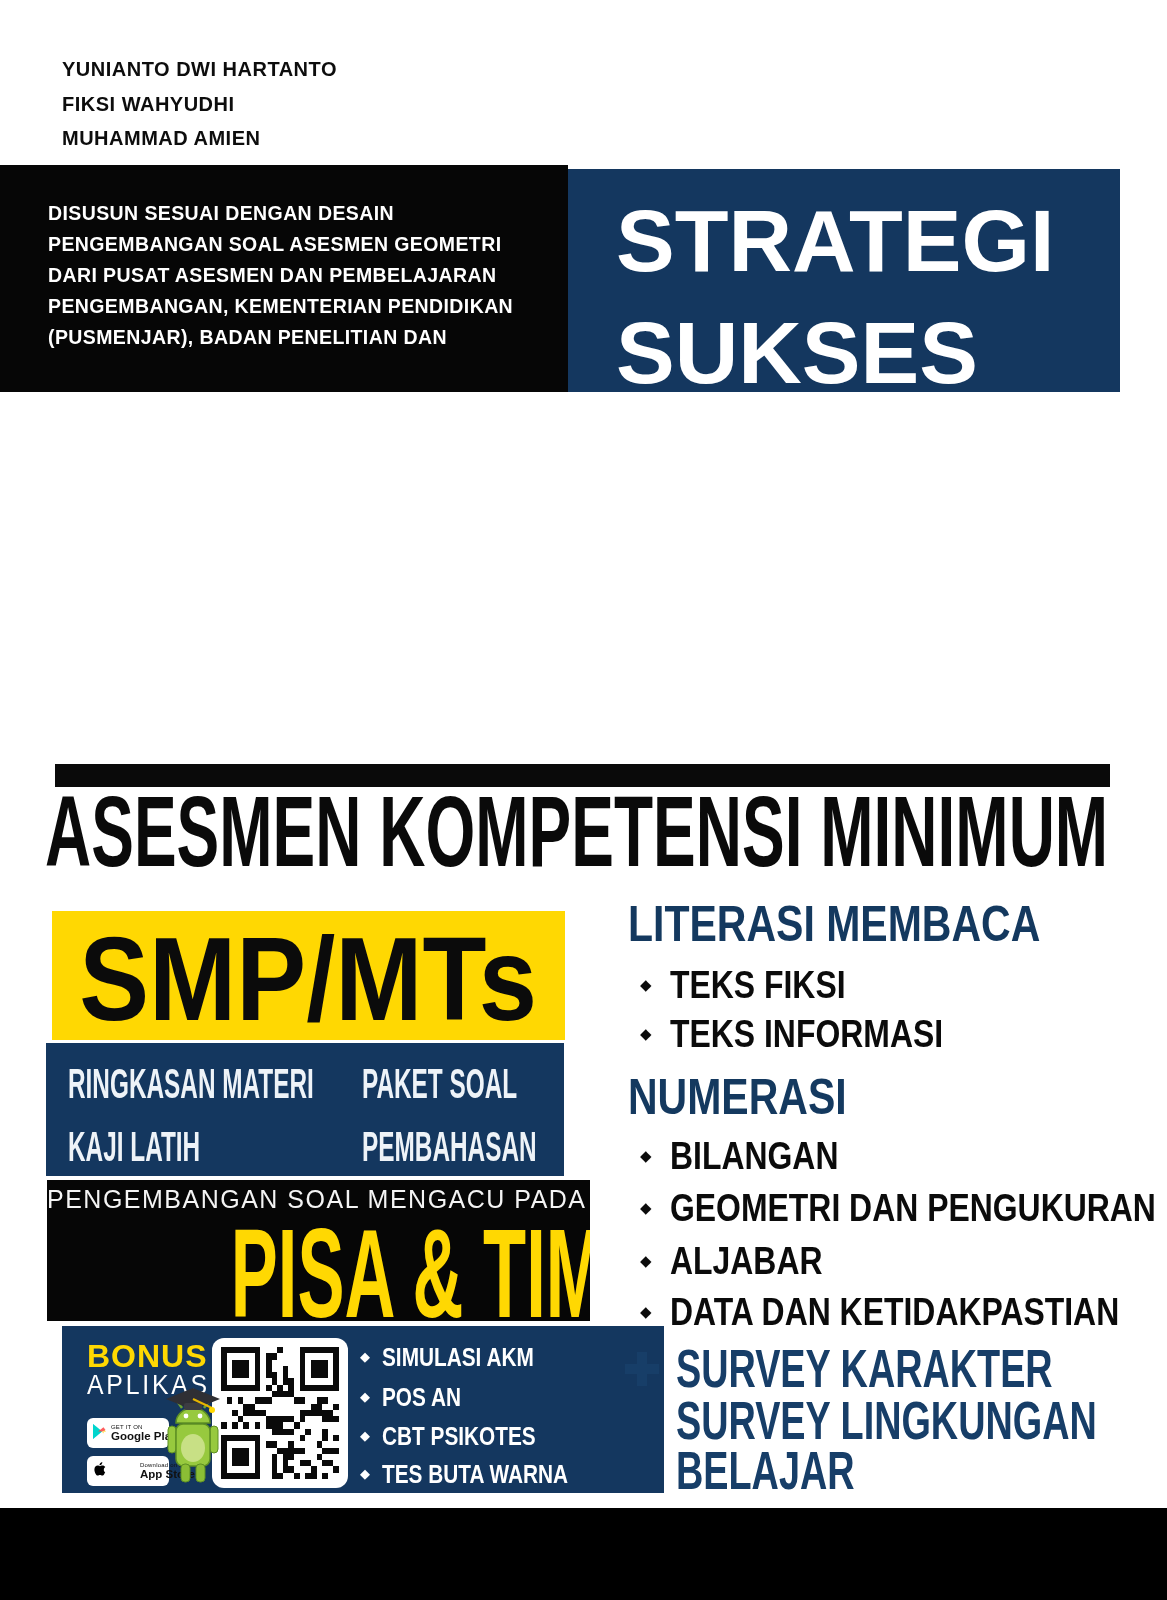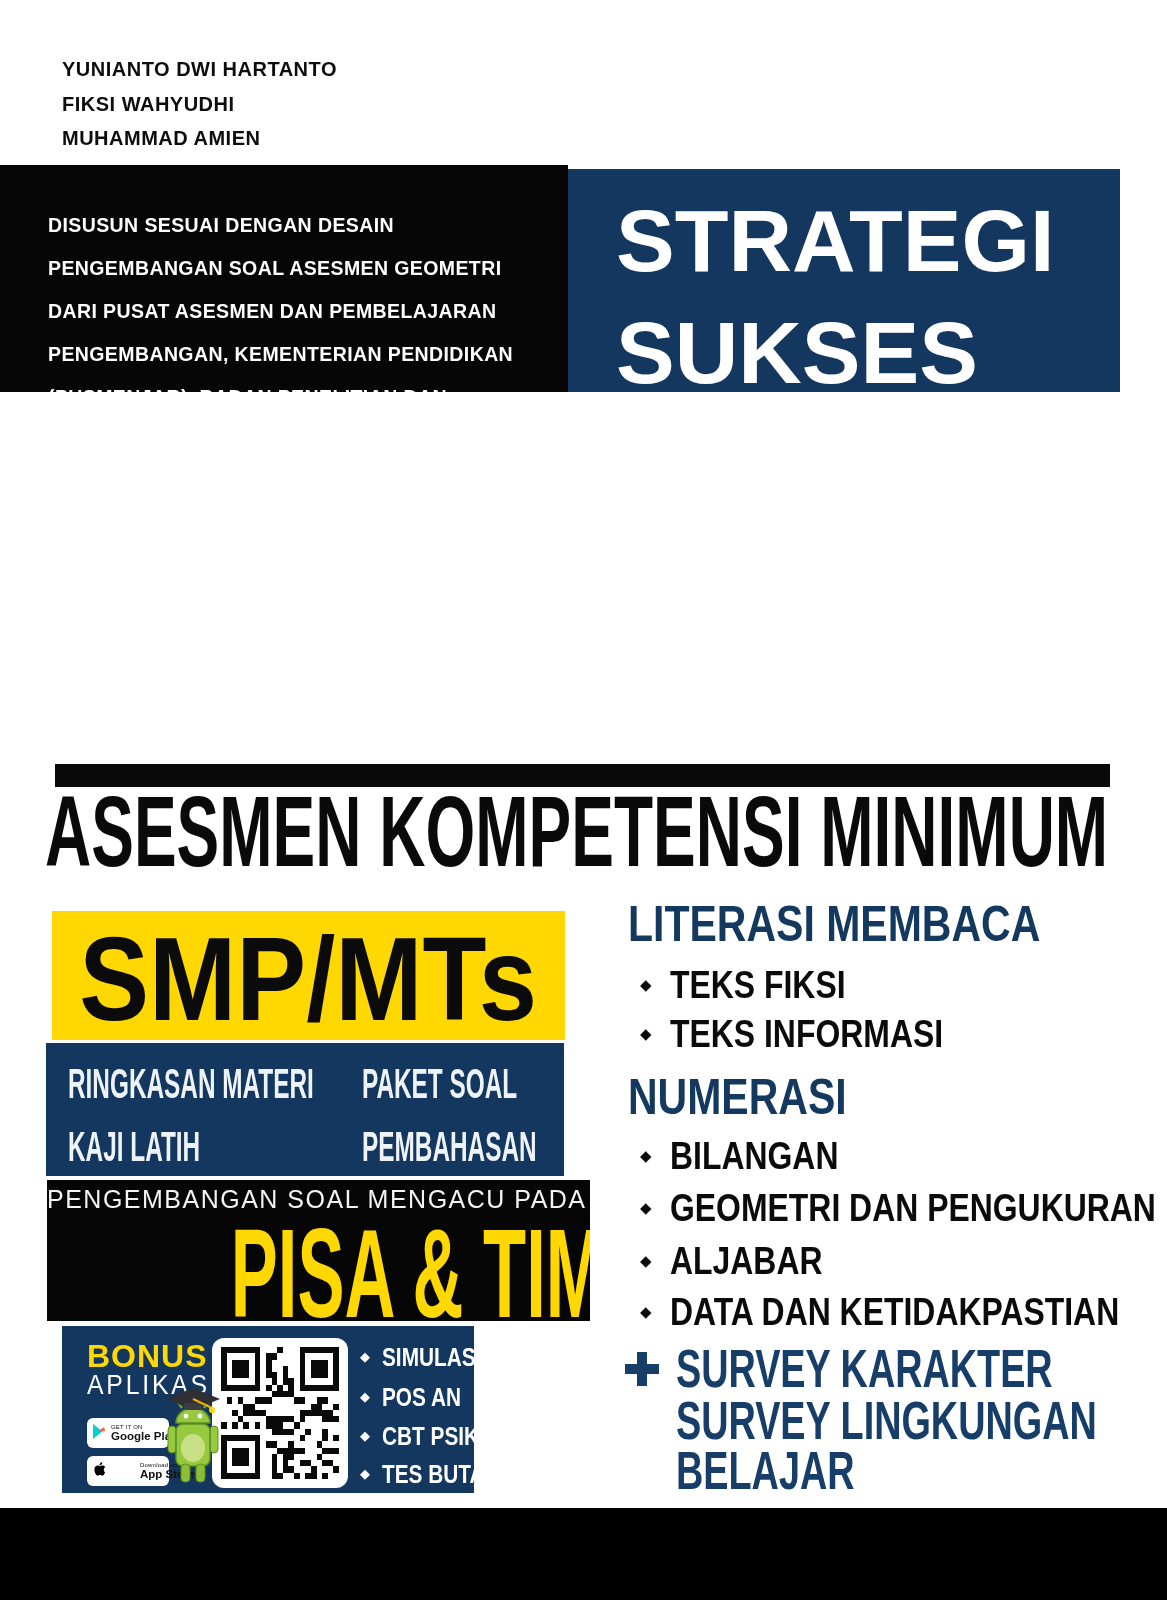--- a/index.html
+++ b/index.html
@@ -14,21 +14,21 @@
   body{font-family:"Liberation Sans",sans-serif;}
   .page{position:relative;width:1167px;height:1600px;background:#ffffff;overflow:hidden;margin:0 auto;}
 
   
   .authors{position:absolute;left:48px;top:52px;font-size:20px;font-weight:bold;
            line-height:34.5px;letter-spacing:.5px;color:#0d0d0d;margin-left:14px;}
 
   
   .desc-box{position:absolute;left:0;top:165px;width:568px;height:227px;background:var(--ink);
             color:#ffffff;padding:33px 0 0 48px;}
-  .desc-line{font-size:19.5px;font-weight:bold;line-height:31px;letter-spacing:.4px;white-space:nowrap;margin-top:12px;}
+  .desc-line{font-size:19.5px;font-weight:bold;line-height:31px;letter-spacing:.4px;white-space:nowrap;}
 
   
   .title-badge{position:absolute;left:568px;top:169px;width:552px;height:223px;background:var(--navy);
                color:#ffffff;padding:16px 0 0 48px;font-size:88px;font-weight:bold;line-height:112px;}
 
   
   .akm{position:absolute;left:52px;top:363px;font-size:430px;line-height:430px;font-weight:bold;
        letter-spacing:16px;color:#080808;white-space:nowrap;}
 
   .rule{position:absolute;left:55px;top:764px;width:1055px;height:23px;background:#0a0a0a;}
@@ -47,21 +47,21 @@
         transform:scaleX(.58);transform-origin:left top;white-space:nowrap;}
   .feat.c1{left:22px;}  .feat.c2{left:316px;}
   .feat.r1{top:20px;}   .feat.r2{top:83px;}
 
   .pisa-box{position:absolute;left:47px;top:1180px;width:543px;height:141px;background:var(--ink);
             text-align:left;overflow:hidden;}
   .pisa-intro{margin-top:7px;font-size:25px;line-height:24px;color:#f4f4f4;letter-spacing:1.5px;white-space:nowrap;}
   .pisa-title{margin-top:-6px;font-size:126px;line-height:1.1;font-weight:bold;color:var(--yellow);
               display:inline-block;transform:scaleX(.56);transform-origin:center top;white-space:nowrap;}
 
-  .bonus-box{position:absolute;left:62px;top:1326px;width:412px;height:167px;background:var(--navy);}
+  .bonus-box{position:absolute;left:62px;top:1326px;width:602px;height:167px;background:var(--navy);}
   .bonus-label1{position:absolute;left:25px;top:12px;font-size:32px;font-weight:bold;color:var(--yellow);letter-spacing:1px;}
   .bonus-label2{position:absolute;left:25px;top:44px;font-size:27px;font-weight:normal;color:#ffffff;
                 letter-spacing:3px;transform:scaleX(.92);transform-origin:left top;}
   .store-badge{position:absolute;left:25px;width:82px;height:30px;background:#ffffff;border-radius:6px;
                display:flex;align-items:center;gap:5px;padding:0 6px;color:#111;}
   .store-badge.gp{top:92px;} .store-badge.as{top:130px;gap:34px;}
   .store-badge .bt{display:flex;flex-direction:column;line-height:1;}
   .store-badge .bt1{font-size:6px;letter-spacing:.2px;}
   .store-badge .bt2{font-size:11.5px;font-weight:bold;margin-top:1px;white-space:nowrap;}
   .mascot{position:absolute;left:100px;top:60px;width:62px;height:106px;z-index:2;}
@@ -97,21 +97,20 @@
     <div>FIKSI WAHYUDHI</div>
     <div>MUHAMMAD AMIEN</div>
   </div>
 
   <div class="desc-box">
     <div class="desc-line">DISUSUN SESUAI DENGAN DESAIN</div>
     <div class="desc-line">PENGEMBANGAN SOAL ASESMEN GEOMETRI</div>
     <div class="desc-line">DARI PUSAT ASESMEN DAN PEMBELAJARAN</div>
     <div class="desc-line">PENGEMBANGAN, KEMENTERIAN PENDIDIKAN</div>
     <div class="desc-line">(PUSMENJAR), BADAN PENELITIAN DAN</div>
-    <div class="desc-line">DAN KEBUDAYAAN</div>
   </div>
 
   <div class="title-badge">
     <div>STRATEGI</div>
     <div>SUKSES</div>
   </div>
 
 
   <div class="rule"></div>
 

